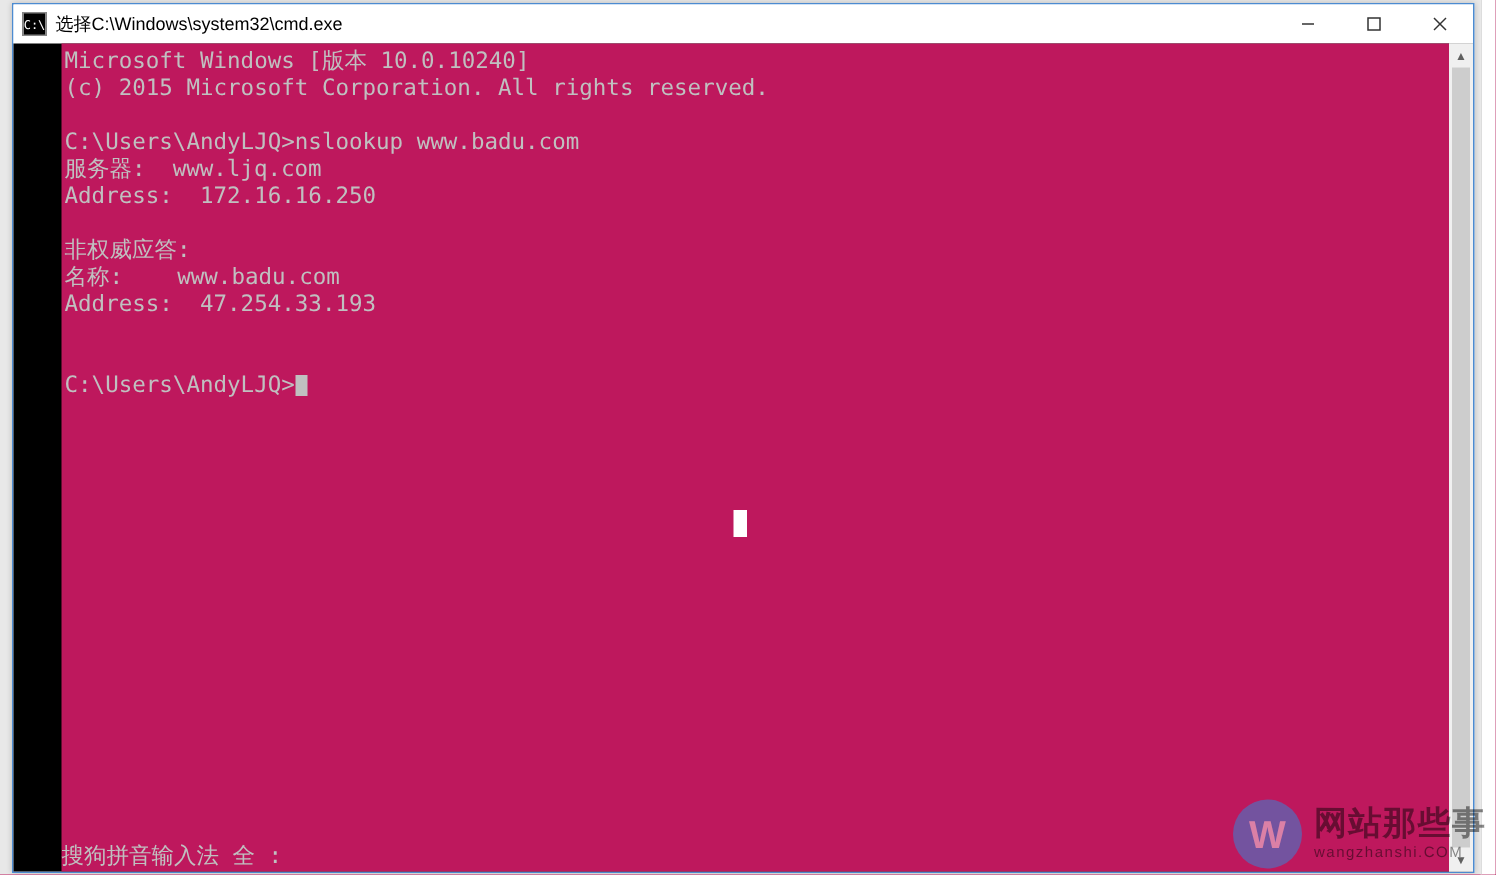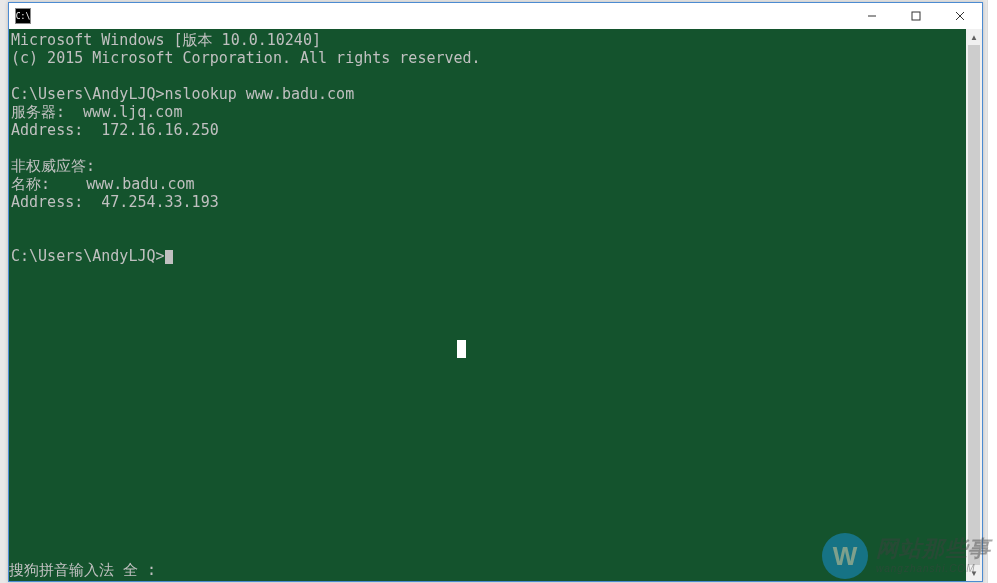--- a/index.html
+++ b/index.html
@@ -62,28 +62,29 @@
   .win-btn svg { stroke: #333; }
 
   .terminal-area {
     flex: 1;
     position: relative;
     background: #000;
     display: flex;
   }
   .terminal {
     flex: 1;
-    background: #14532d;
+    background: #be185d;
     color: #c0c0c0;
     font-family: "NSimSun","SimSun","Consolas",monospace;
     font-size: 15px;
     line-height: 18px;
     padding: 2px 2px;
     white-space: pre;
     position: relative;
+    margin-left: 32px;
   }
   .scrollbar {
     width: 16px;
     background: #f0f0f0;
     display: flex;
     flex-direction: column;
   }
   .scroll-btn {
     height: 16px;
     background: #f0f0f0;
@@ -130,22 +131,21 @@
   }
   .wm-circle{
     width:46px;height:46px;border-radius:50%;
     background:#1a9bf0;
     display:flex;align-items:center;justify-content:center;
     color:#fff;font-weight:700;font-size:26px;
     font-family: Arial, sans-serif;
   }
   .wm-text{
     display:flex;flex-direction:column;line-height:1;
-    color:#404040;
-    font-style:italic;
+    color:#000000;
   }
   .wm-cn{font-size:22px;font-weight:700;letter-spacing:1px;}
   .wm-en{font-size:10px;letter-spacing:1px;margin-top:4px;}
 
   
   .bg-page{
     position:absolute;
     right:0; top:0; bottom:0;
     width:10px;
     background:#fff;
@@ -153,20 +153,21 @@
   }
 </style>
 </head>
 <body>
 
 <div class="bg-page"></div>
 
 <div class="window">
   <div class="titlebar">
     <div class="icon">C:\</div>
+    <div class="title-text">选择C:\Windows\system32\cmd.exe</div>
     <div class="spacer"></div>
     <div class="win-controls">
       <div class="win-btn">
         <svg width="10" height="10">
             <line x1="1" y1="5" x2="9" y2="5" stroke-width="1"></line>
           </svg>
       </div>
       <div class="win-btn">
         <svg width="10" height="10">
             <rect x="1" y="1" width="8" height="8" fill="none" stroke-width="1"></rect>

